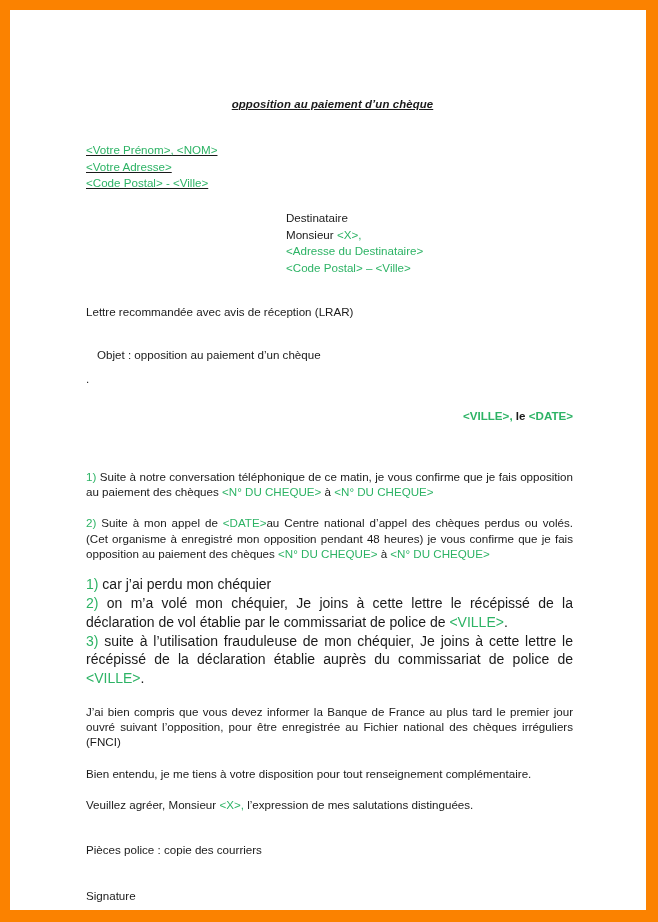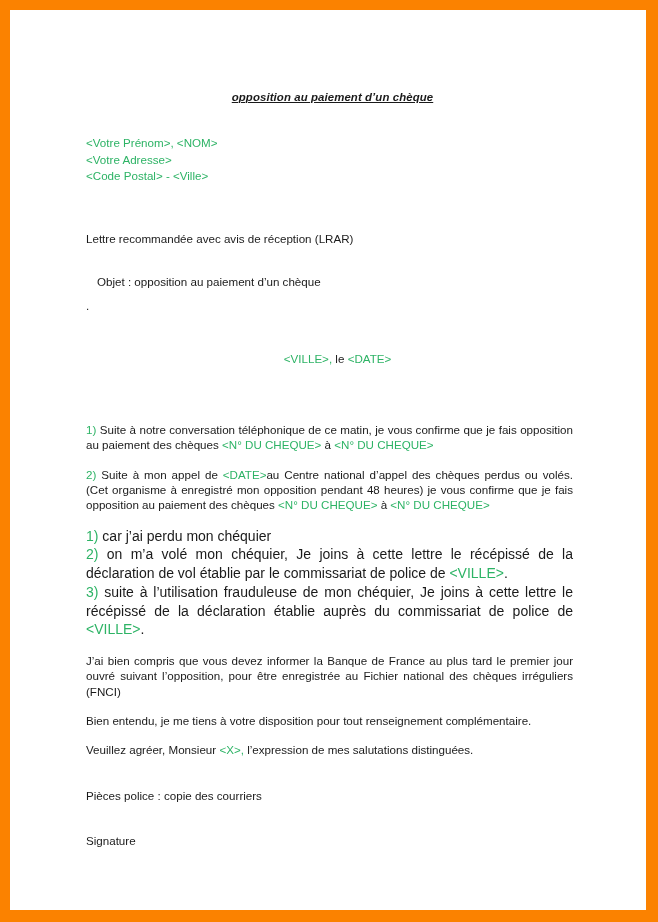--- a/index.html
+++ b/index.html
@@ -27,63 +27,65 @@
   }
   #sheet {
     position: relative;
     width: 100%;
     height: 100%;
     background: #ffffff;
   }
   .doc {
     position: absolute;
     left: 76px;
-    top: 80px;
+    top: 87px;
     width: 487px;
     color: #1a1a1a;
     font-size: 11.6px;
     line-height: 1.32;
   }
   .green { color: #2db365; }
 
   .title {
     text-align: center;
     font-weight: bold;
     font-style: italic;
     text-decoration: underline;
     font-size: 11.4px;
     letter-spacing: 0.1px;
     margin: 0 0 30px 0;
     padding-left: 6px;
   }
   .sender {
     margin: 0 0 19px 0;
     line-height: 1.42;
+    text-decoration: underline;
   }
   .recipient {
     margin: 0 0 0 0;
     padding-left: 200px;
     line-height: 1.42;
   }
   .blk { margin: 0; }
   .gap-lrar { height: 20px; }
   .lrar { margin: 8px 0 0 0; }
   .gap-sm { height: 16px; }
   .objet { margin: 11px; }
   .dot { margin: 0; line-height: 1.1; }
   .cityline {
-    margin: 16px;
-    text-align: center;
+    margin: 0;
+    text-align: right;
     padding-left: 16px;
+    font-weight: bold;
   }
   .gap-city-top { height: 22px; }
   .gap-city-bot { height: 30px; }
 
   p.para {
-    margin: 10px 0 14px 0;
+    margin: 16px 0 14px 0;
     text-align: justify;
     text-justify: inter-word;
   }
   .sublist {
     font-size: 14px;
     line-height: 1.34;
     text-align: justify;
     margin: 0 0 14px 0;
   }
   .sublist .row { display: block; }
@@ -104,20 +106,26 @@
     <div class="doc">
 
       <div class="title">opposition au paiement d’un chèque</div>
 
       <div class="sender">
         <div class="blk green">&lt;Votre Prénom&gt;, &lt;NOM&gt;</div>
         <div class="blk green">&lt;Votre Adresse&gt;</div>
         <div class="blk green">&lt;Code Postal&gt; - &lt;Ville&gt;</div>
       </div>
 
+      <div class="recipient">
+        <div class="blk">Destinataire</div>
+        <div class="blk"><span>Monsieur</span> <span class="green">&lt;X&gt;,</span></div>
+        <div class="blk green">&lt;Adresse du Destinataire&gt;</div>
+        <div class="blk green">&lt;Code Postal&gt; – &lt;Ville&gt;</div>
+      </div>
 
       <div class="gap-lrar"></div>
       <div class="lrar">Lettre recommandée avec avis de réception (LRAR)</div>
 
       <div class="gap-sm"></div>
       <div class="objet">Objet : opposition au paiement d’un chèque</div>
       <div class="dot">.</div>
 
       <div class="gap-city-top"></div>
       <div class="cityline"><span class="green">&lt;VILLE&gt;,</span> <span>le</span> <span class="green">&lt;DATE&gt;</span></div>

